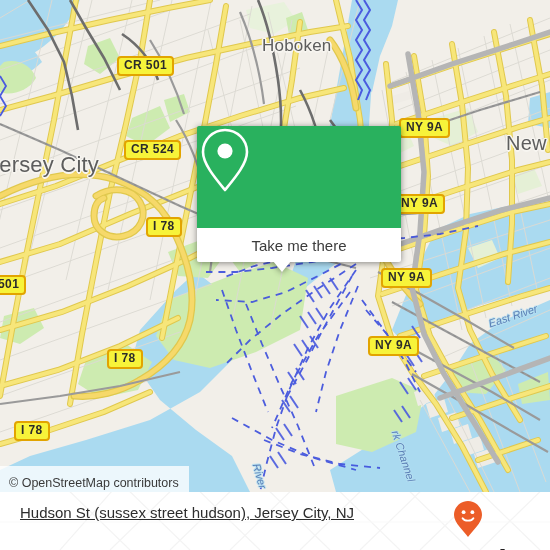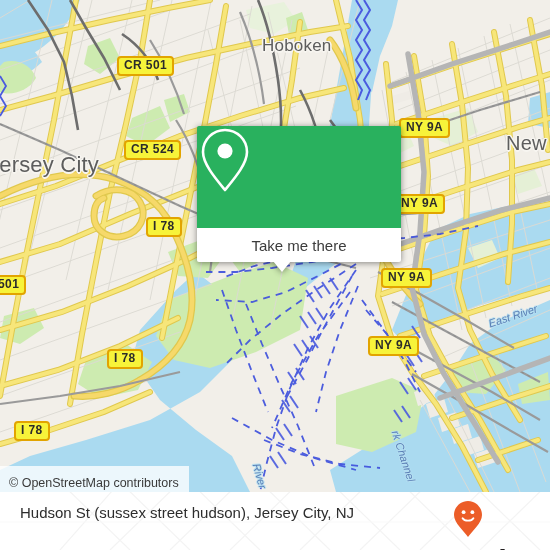--- a/index.html
+++ b/index.html
@@ -79,21 +79,21 @@
   }
 
   
   #footer{
     position:absolute;left:0;top:492px;width:550px;height:58px;
     background:#ffffff;overflow:hidden;
   }
   #footer-wm{position:absolute;left:0;top:0;width:550px;height:58px;opacity:.5;}
   #addr{
     position:absolute;left:20px;top:503px;width:380px;
-    font-size:15px;line-height:20px;color:#2d2d2d;
+    font-size:15px;line-height:20px;color:#2d2d2d;text-decoration:underline;
   }
   #logo{position:absolute;left:420px;top:500px;display:flex;align-items:center;gap:4px;flex-direction:column;}
   #logo-word{
     font-size:31px;font-weight:bold;color:#231f20;letter-spacing:-1.1px;
     line-height:31px;
   }
 </style>
 </head>
 <body>
 

